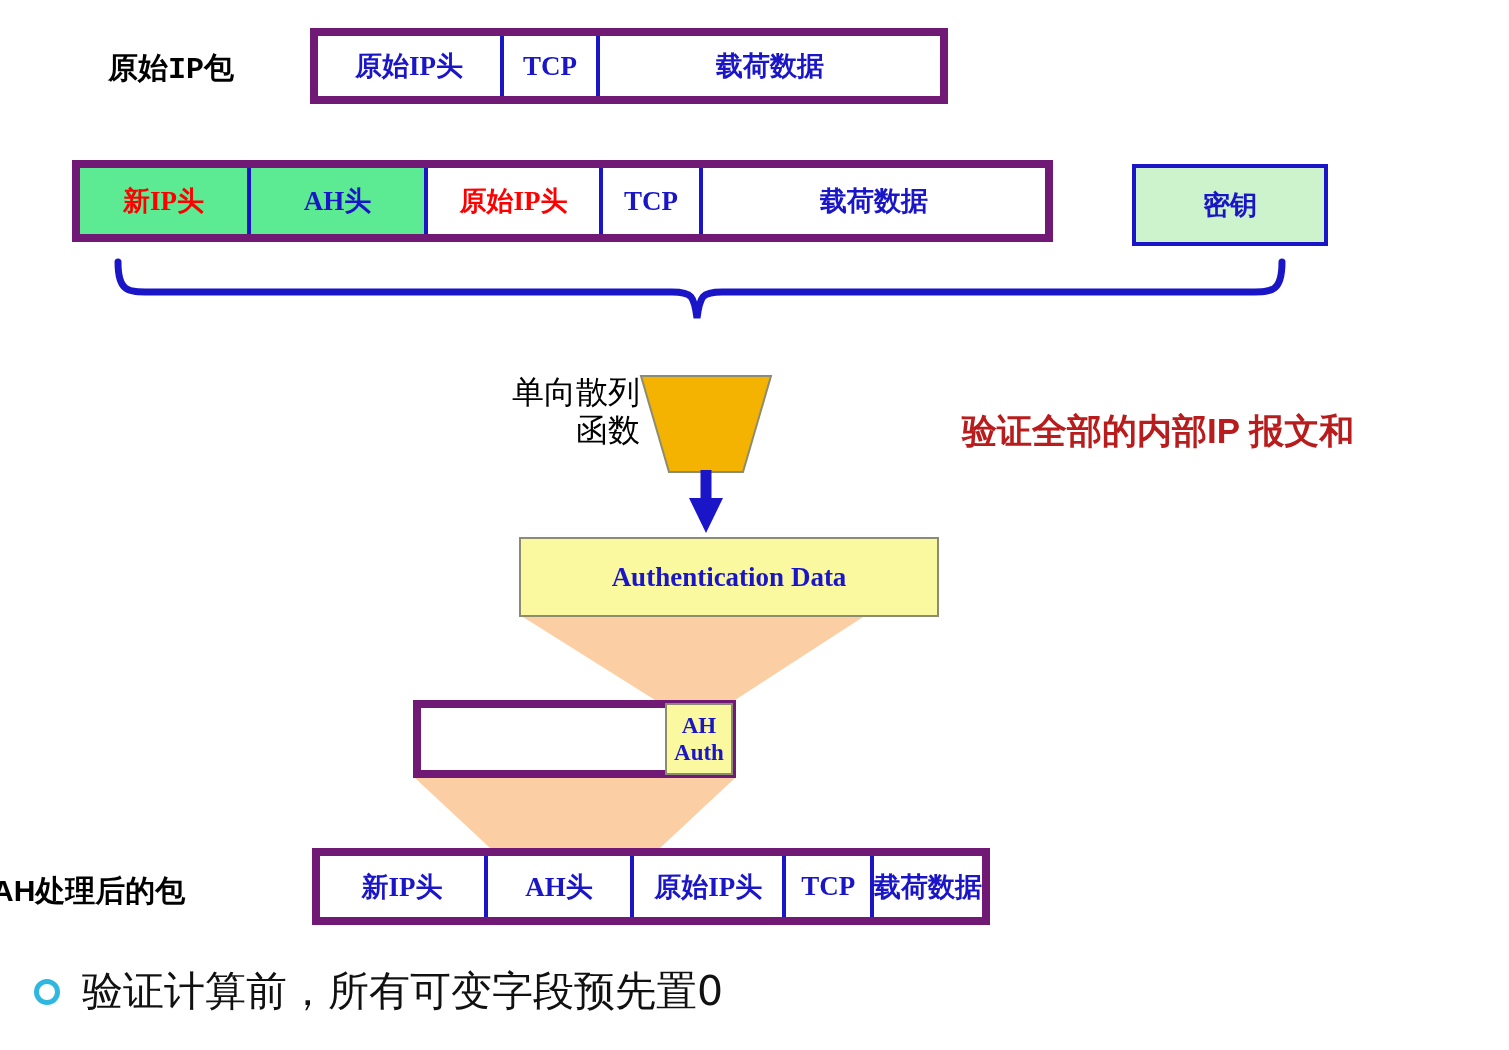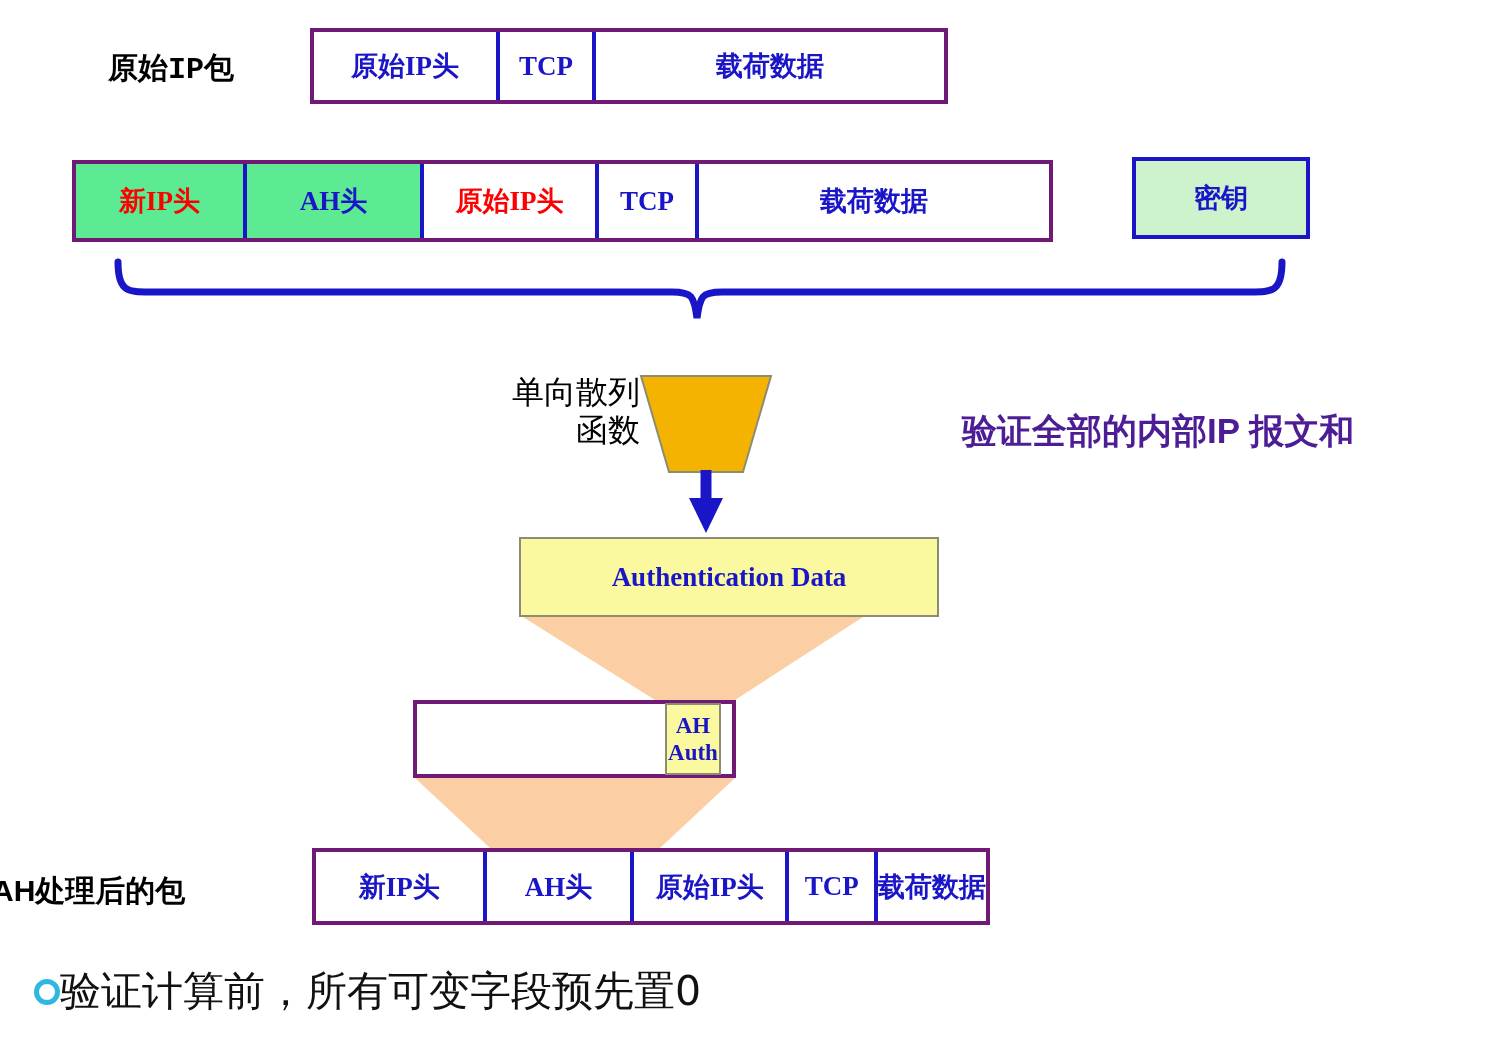--- a/index.html
+++ b/index.html
@@ -13,21 +13,21 @@
     position: relative;
     overflow: hidden;
     font-family: "Liberation Sans", "DejaVu Sans", sans-serif;
   }
 
   
   .pkt-row {
     position: absolute;
     display: flex;
     box-sizing: border-box;
-    border: 4px solid #701a75;
+    border: 8px solid #701a75;
     background: #ef4444;
   }
   .cell {
     box-sizing: border-box;
     display: flex;
     align-items: center;
     justify-content: center;
     color: #1a16c8;
     font-weight: bold;
     font-family: "Liberation Serif", "DejaVu Serif", serif;
@@ -73,21 +73,21 @@
     font-size: 32px;
     line-height: 1.18;
     text-align: right;
     white-space: pre;
     font-family: "DejaVu Sans", sans-serif;
   }
 
   
   .note-pink {
     position: absolute;
-    color: #4c1d95;
+    color: #b91c1c;
     font-weight: bold;
     font-size: 35px;
     line-height: 1.28;
     white-space: pre;
     font-family: "Liberation Sans", "DejaVu Sans", sans-serif;
     text-align: right;
   }
 
   
   .auth-box {
@@ -119,20 +119,21 @@
     font-size: 23px;
     line-height: 1.18;
     font-family: "Liberation Serif", "DejaVu Serif", serif;
   }
 
   
   .bullet-line {
     position: absolute;
     display: flex;
     align-items: center;
+    gap: 22px;
   }
   .bullet-ring {
     width: 26px;
     height: 26px;
     border: 5px solid #2fb7e0;
     border-radius: 50%;
     box-sizing: border-box;
     flex: none;
   }
   .bullet-text {
@@ -161,21 +162,21 @@
 </div>
 
 <div class="pkt-row" style="left:72px; top:160px; width:981px; height:82px;">
   <div class="cell green red" style="width:167px;">新IP头</div>
   <div class="cell green" style="width:177px;">AH头</div>
   <div class="cell red" style="width:175px;">原始IP头</div>
   <div class="cell" style="width:100px;">TCP</div>
   <div class="cell" style="flex:1;">载荷数据</div>
 </div>
 
-<div class="keybox" style="left:1132px; top:157px; width:178px; height:82px;">密钥</div>
+<div class="keybox" style="left:1132px; top:164px; width:196px; height:82px;">密钥</div>
 
 <svg class="overlay" viewBox="0 0 1509 1050">
 
   <path fill="none" stroke="#1a16c8" stroke-width="7" stroke-linecap="round" d="M 118 262
            C 118 292, 128 292, 150 292
            L 672 292
            C 692 292, 694 296, 697 318
            C 700 296, 702 292, 722 292
            L 1250 292
            C 1272 292, 1282 292, 1282 262"></path>
@@ -192,21 +193,21 @@
 
 <div class="hash-label" style="left:480px; top:374px; width:160px;"><span>单向散列</span><br><span>函数</span></div>
 
 <div class="note-pink" style="left:962px; top:409px;"><span>验证全部的内部IP 报文和</span><br></div>
 
 <div class="auth-box" style="left:519px; top:537px; width:420px; height:80px;">Authentication Data</div>
 
 <div class="pkt-row" style="left:413px; top:700px; width:323px; height:78px;">
   <div class="cell" style="flex:1;"></div>
 </div>
-<div class="ah-auth" style="left:665px; top:703px; width:56px; height:72px;">
+<div class="ah-auth" style="left:665px; top:703px; width:68px; height:72px;">
   <span>AH</span>
   <span>Auth</span>
 </div>
 
 <div class="side-label" style="left:-8px; top:871px;">AH处理后的包</div>
 
 <div class="pkt-row" style="left:312px; top:848px; width:678px; height:77px;">
   <div class="cell" style="width:169px;">新IP头</div>
   <div class="cell" style="width:150px;">AH头</div>
   <div class="cell" style="width:157px;">原始IP头</div>

